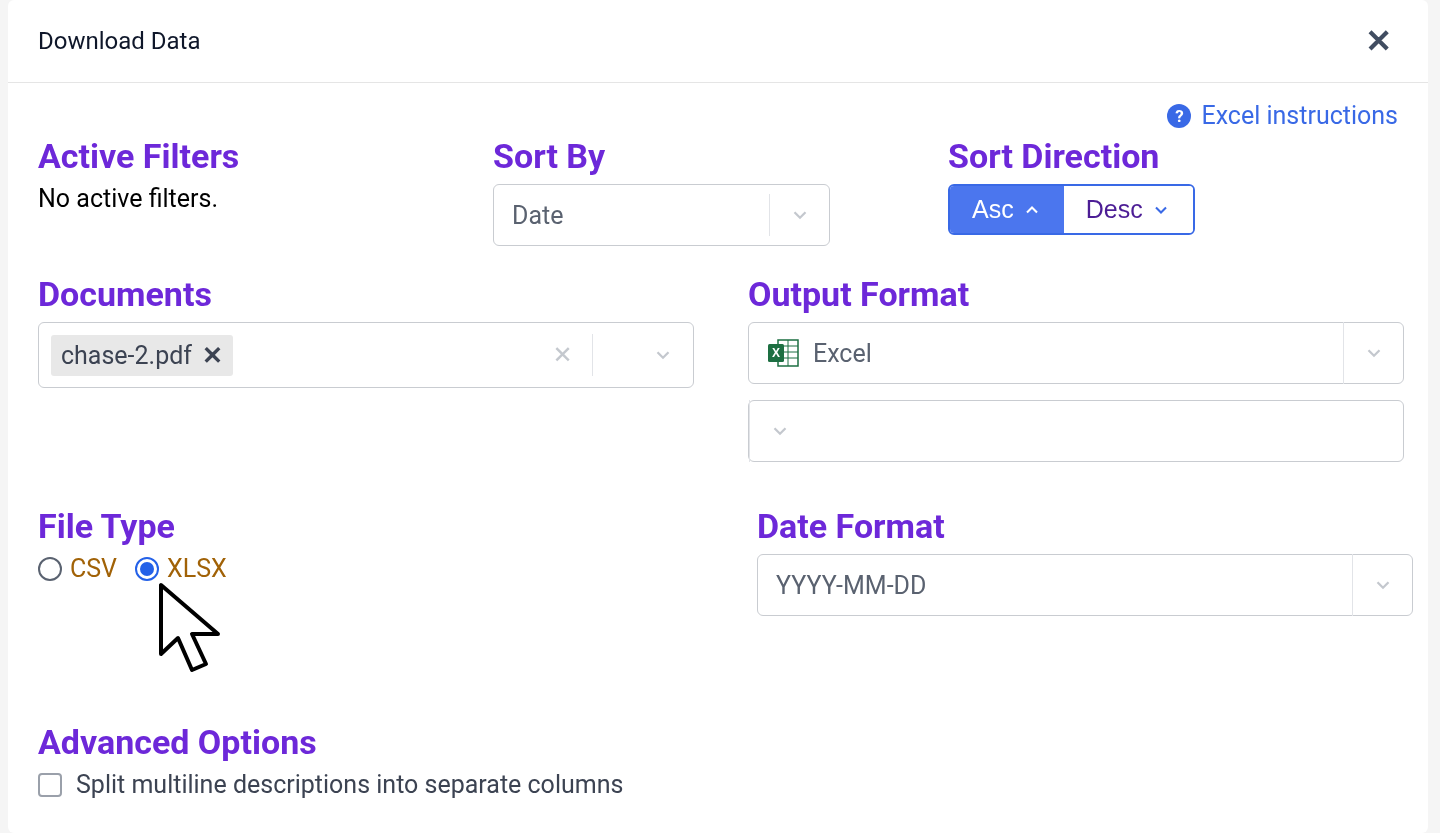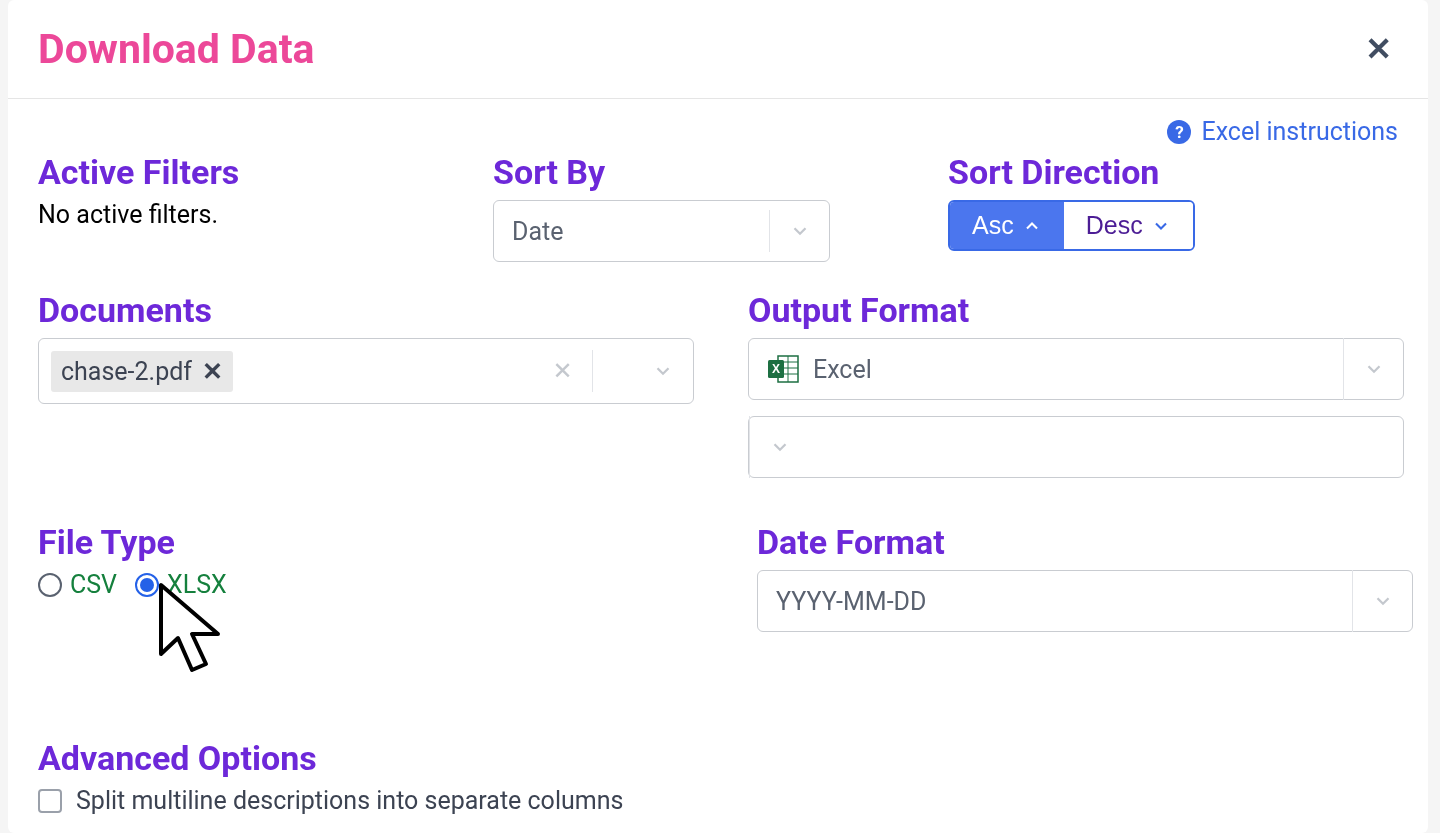--- a/index.html
+++ b/index.html
@@ -21,23 +21,23 @@
       position: relative;
     }
     .modal-header {
       display: flex;
       justify-content: space-between;
       align-items: center;
       padding: 25px 30px 25px 30px;
       border-bottom: 1px solid #e5e5e5;
     }
     .modal-title {
-      font-size: 41px;
-      font-weight: 700;
-      color: #ec4899;
+      font-size: 24px;
+      font-weight: 400;
+      color: #0f172a;
     }
     .close-btn {
       font-size: 32px;
       font-weight: 700;
       color: #414d61;
       background: none;
       border: none;
       cursor: pointer;
       line-height: 1;
       padding: 0 6px;
@@ -246,21 +246,21 @@
     }
     .radio-circle.checked::after {
       content: "";
       position: absolute;
       top: 3px; left: 3px; right: 3px; bottom: 3px;
       background: #2461e8;
       border-radius: 50%;
     }
     .radio-label {
       font-size: 25px;
-      color: #15803d;
+      color: #a16207;
     }
     .cursor-arrow {
       position: absolute;
       left: 148px;
       top: 582px;
       width: 80px;
       height: 100px;
       pointer-events: none;
     }
     .advanced {

